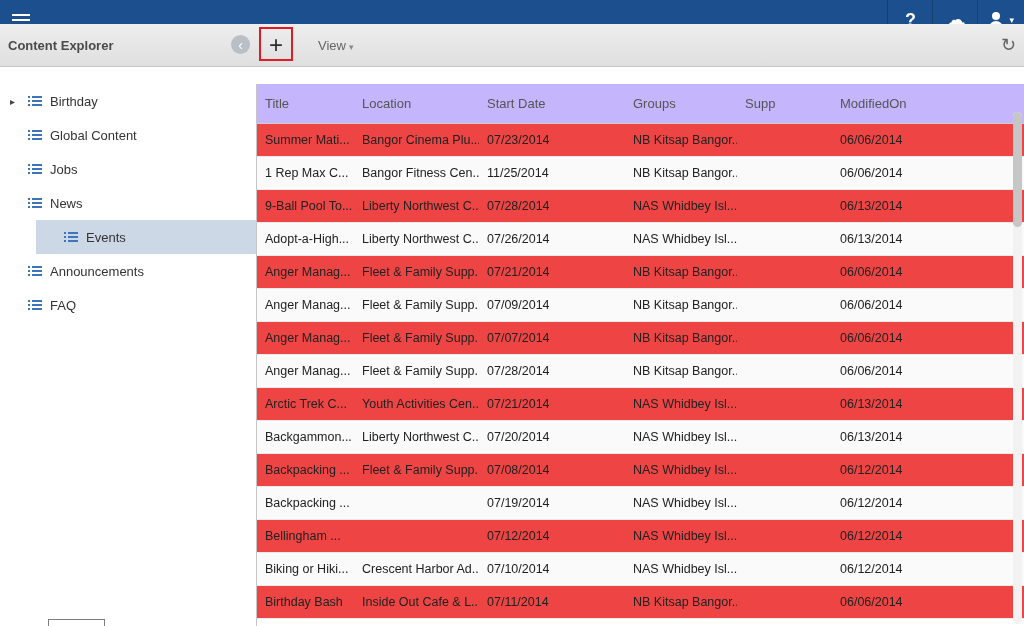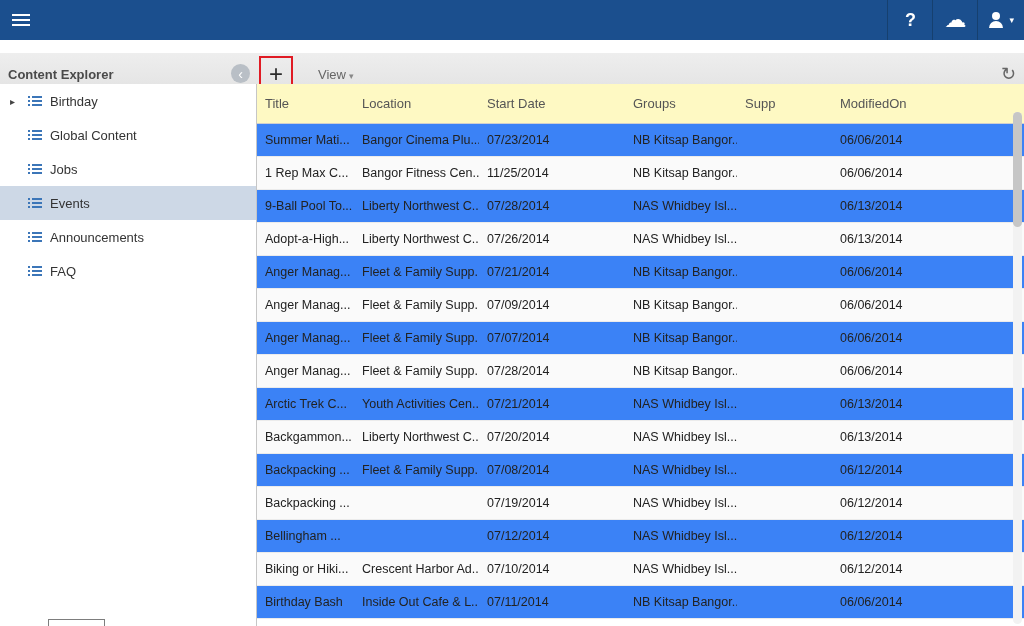--- a/index.html
+++ b/index.html
@@ -13,45 +13,45 @@
   .topbar-right { margin-left:auto; display:flex; height:100%; }
   .top-btn { min-width:45px; height:100%; border-left:1px solid #16406f; display:flex; align-items:center; justify-content:center; color:#fff; cursor:pointer; padding:0 10px; }
   .help-glyph { font-size:18px; font-weight:bold; }
   .cloud-glyph { font-size:22px; line-height:1; }
   .person-icon { position:relative; width:16px; height:15px; display:inline-block; }
   .person-icon::before { content:''; position:absolute; top:-1px; left:4px; width:8px; height:8px; background:#fff; border-radius:50%; }
   .person-icon::after { content:''; position:absolute; bottom:0; left:1px; width:14px; height:7px; background:#fff; border-radius:7px 7px 0 0; }
   .caret-down { font-size:9px; margin-left:5px; color:#fff; }
 
   
-  .toolbar { position:absolute; top:53px; left:0; right:0; height:54px; background:linear-gradient(#eeeeee,#dfdfdf); border-bottom:1px solid #c6c6c6;text-align:right; }
+  .toolbar { position:absolute; top:24px; left:0; right:0; height:43px; background:linear-gradient(#eeeeee,#dfdfdf); border-bottom:1px solid #c6c6c6;text-align:right; }
   .explorer-title { position:absolute; left:8px; top:14px; font-size:13px; font-weight:bold; color:#4a4a4a; }
   .back-btn { position:absolute; left:231px; top:11px; width:19px; height:19px; border-radius:50%; background:#b9bfc6; color:#fff; display:flex; align-items:center; justify-content:center; font-size:14px; line-height:1; cursor:pointer; }
   .add-btn { position:absolute; left:263px; top:8px; width:26px; height:26px; display:flex; align-items:center; justify-content:center; font-size:24px; color:#2b2b2b; cursor:pointer; }
   .annotation-box { position:absolute; left:259px; top:3px; width:34px; height:34px; border:2px solid #e01b24; pointer-events:none; }
   .view-btn { position:absolute; left:318px; top:14px; font-size:13px; color:#666; cursor:pointer; }
   .view-caret { font-size:9px; color:#888; margin-left:3px; }
   .refresh-btn { position:absolute; right:8px; top:10px; font-size:18px; color:#666; cursor:pointer; }
 
   
   .content { position:absolute; top:84px; left:0; right:0; bottom:0; display:flex; }
   .sidebar { width:257px; background:#fff; border-right:1px solid #c6c6c6; }
   .side-item { height:34px; display:flex; align-items:center; padding-left:28px; position:relative; font-size:13px; color:#333; cursor:pointer; }
-  .side-item.selected { background:#cdd8e6; }
+  .side-item.selected { background:#cdd8e6;margin-left:36px; }
   .expander { position:absolute; left:10px; font-size:10px; color:#444; }
   .list-icon { width:14px; margin-right:8px; flex:none; }
   .list-icon i { display:block; height:2px; width:14px; margin:2px 0; background:linear-gradient(to right,#3c76b8 0 2px,transparent 2px 4px,#3c76b8 4px 14px); }
   .side-label { white-space:nowrap; }
 
   
   .table-wrap { flex:1; position:relative; overflow:hidden; background:#fff; }
   table { width:100%; border-collapse:collapse; table-layout:fixed; }
-  th { text-align:left; font-weight:normal; color:#555; font-size:13px; height:26px; padding:12px 8px; background:#fef9c3; border-bottom:1px solid #cfcfcf; white-space:nowrap; overflow:hidden; cursor:pointer; }
+  th { text-align:left; font-weight:normal; color:#555; font-size:13px; height:26px; padding:12px 8px; background:#c4b5fd; border-bottom:1px solid #cfcfcf; white-space:nowrap; overflow:hidden; cursor:pointer; }
   td { height:33px; padding:0 8px; font-size:12.5px; color:#222; border-bottom:1px solid #ebebeb; white-space:nowrap; overflow:hidden; }
-  tbody tr { background:#3b82f6; cursor:pointer; }
+  tbody tr { background:#ef4444; cursor:pointer; }
   tbody tr:nth-child(even) { background:#fafafa; }
 
   
   .scrollbar-track { position:absolute; top:28px; right:2px; bottom:2px; width:9px; background:#f2f2f2; border-radius:5px; }
   .scrollbar-thumb { position:absolute; top:0; left:0; width:9px; height:115px; background:#c6c6c6; border-radius:5px; cursor:pointer; }
 
   
   .partial-box { position:absolute; left:48px; bottom:0; width:57px; height:7px; background:#fff; border:1px solid #7d7d7d; border-bottom:none; }
 </style>
 </head>
@@ -112,20 +112,28 @@
         <span class="side-label">Global Content</span>
       </div>
       <div class="side-item">
         <span class="list-icon">
           <i></i>
           <i></i>
           <i></i>
         </span>
         <span class="side-label">Jobs</span>
       </div>
+      <div class="side-item">
+        <span class="list-icon">
+          <i></i>
+          <i></i>
+          <i></i>
+        </span>
+        <span class="side-label">News</span>
+      </div>
       <div class="side-item selected">
         <span class="list-icon">
           <i></i>
           <i></i>
           <i></i>
         </span>
         <span class="side-label">Events</span>
       </div>
       <div class="side-item">
         <span class="list-icon">

